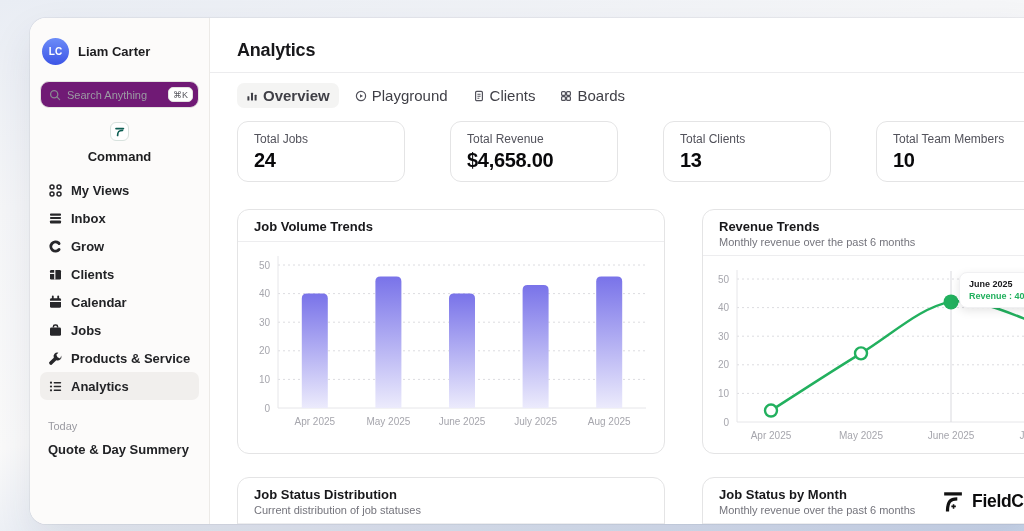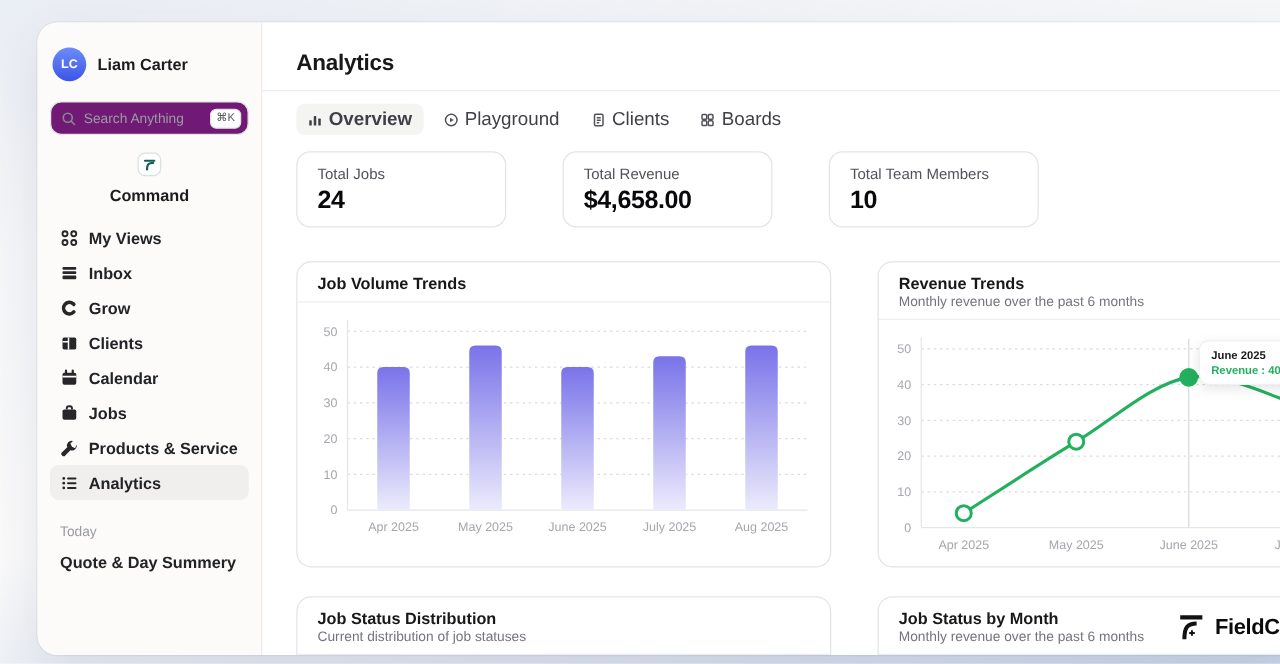--- a/index.html
+++ b/index.html
@@ -208,20 +208,24 @@
     <div class="stats">
       <div class="stat-card">
         <div class="stat-label">Total Jobs</div>
         <div class="stat-value">24</div>
       </div>
       <div class="stat-card">
         <div class="stat-label">Total Revenue</div>
         <div class="stat-value">$4,658.00</div>
       </div>
       <div class="stat-card">
+        <div class="stat-label">Total Clients</div>
+        <div class="stat-value">13</div>
+      </div>
+      <div class="stat-card">
         <div class="stat-label">Total Team Members</div>
         <div class="stat-value">10</div>
       </div>
     </div>
 
     <div class="charts">
       <section class="chart-card">
         <div class="cc-header">
           <div class="cc-title">Job Volume Trends</div>
         </div>

